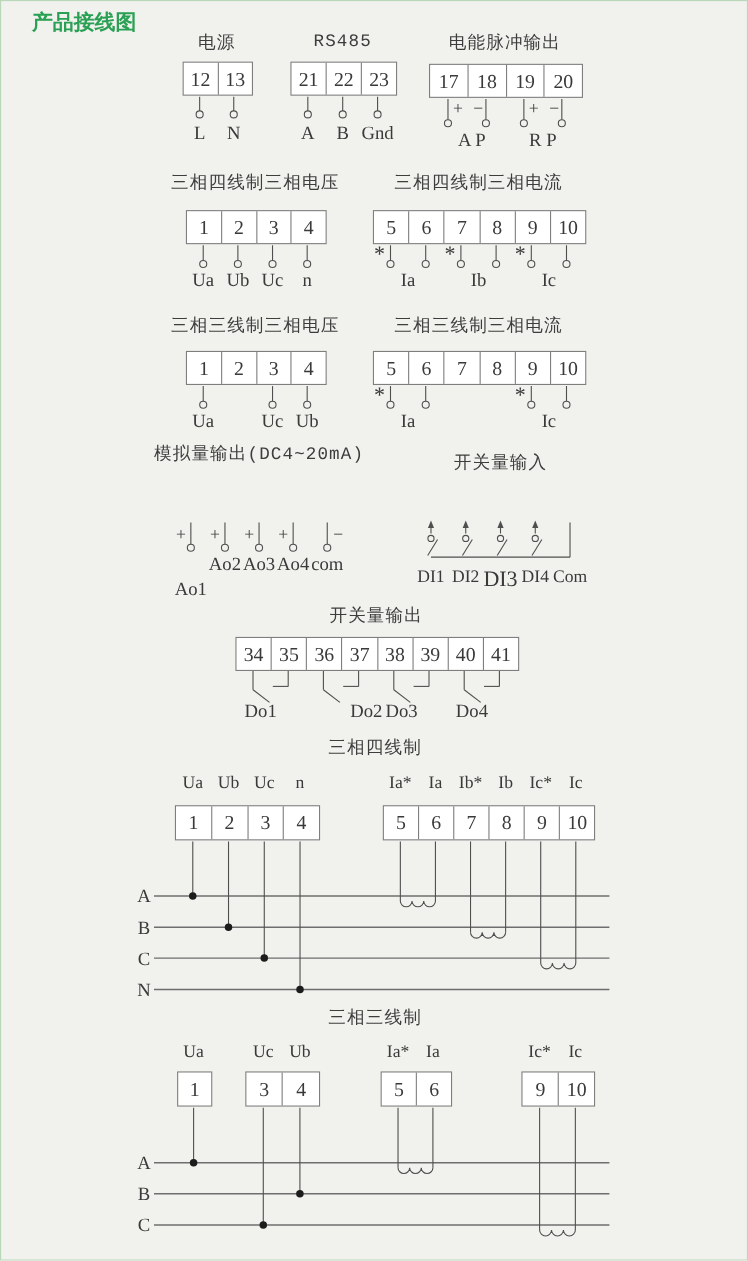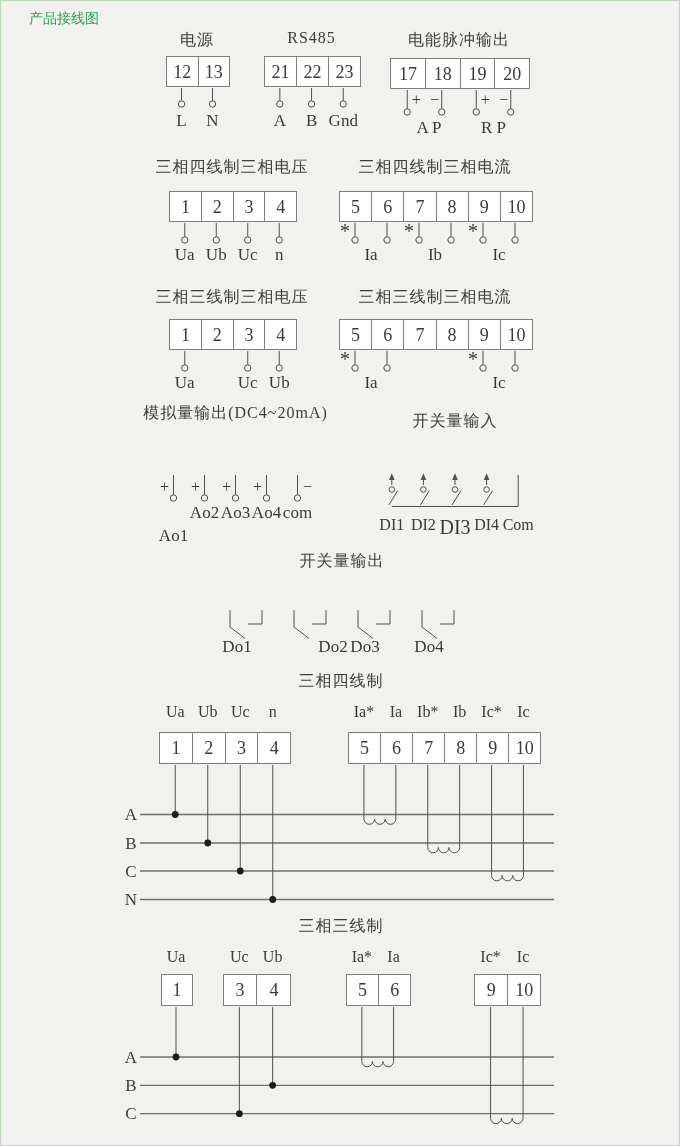--- a/index.html
+++ b/index.html
@@ -1,23 +1,23 @@
 <!DOCTYPE html>
 <html><head>
 <meta charset="utf-8">
 <style>
   html,body{margin:0;padding:0;background:#e8e8e4;}
   #page{position:relative;width:680px;height:1146px;background:#f1f1ee;
         border:1px solid #b9d7b9;box-sizing:border-box;overflow:hidden;
         font-family:"Liberation Serif","DejaVu Serif",serif;}
   .abs{position:absolute;}
   #page-title{font-family:"Liberation Sans","DejaVu Sans",sans-serif;
-        font-weight:normal;font-size:14px;color:#2aa054;line-height:1;}
+        font-weight:bold;font-size:19px;color:#2aa054;line-height:1;}
   .gtitle{font-size:16px;color:#3d3d3d;line-height:1;white-space:nowrap;
-        transform:translateX(-50%);letter-spacing:1px;}
+        transform:translateX(-50%);letter-spacing:1px;font-family:Liberation Mono, monospace;}
   .strip{border:1.5px solid #7e7e7e;background:#fff;display:flex;box-sizing:content-box;}
   .cell{flex:1;display:flex;align-items:center;justify-content:center;
         font-size:18px;color:#3a3a3a;border-left:1px solid #7e7e7e;line-height:1;}
   .cell.first{border-left:none;}
   .plabel{font-size:17px;color:#3a3a3a;line-height:1;white-space:nowrap;
         transform:translateX(-50%);}
   .toplabel{font-size:16px;color:#3a3a3a;line-height:1;white-space:nowrap;
         transform:translateX(-50%);}
   .pol{font-size:16px;color:#3a3a3a;line-height:1;transform:translateX(-50%);}
   .star{font-size:20px;color:#3a3a3a;line-height:1;}
@@ -252,20 +252,30 @@
     <div class="abs pol" style="left: 225.5px; top: 478px;">+</div>
     <div class="abs pol" style="left: 256.5px; top: 478px;">+</div>
     <div class="abs pol" style="left: 306.5px; top: 478px;">−</div>
     <div class="abs gtitle" style="left: 454px; top: 412px;">开关量输入</div>
     <div class="abs plabel" style="left: 390.8px; top: 516px; font-size: 16px;">DI1</div>
     <div class="abs plabel" style="left: 422.4px; top: 516px; font-size: 16px;">DI2</div>
     <div class="abs plabel" style="left: 454px; top: 516px; font-size: 20px;">DI3</div>
     <div class="abs plabel" style="left: 485.6px; top: 516px; font-size: 16px;">DI4</div>
     <div class="abs plabel" style="left: 517.2px; top: 516px; font-size: 16px;">Com</div>
     <div class="abs gtitle" style="left: 341px; top: 552px;">开关量输出</div>
+    <div class="abs strip" style="left: 213px; top: 578px; width: 256px; height: 29px;">
+      <div class="cell first">34</div>
+      <div class="cell">35</div>
+      <div class="cell">36</div>
+      <div class="cell">37</div>
+      <div class="cell">38</div>
+      <div class="cell">39</div>
+      <div class="cell">40</div>
+      <div class="cell">41</div>
+    </div>
     <div class="abs plabel" style="left: 236px; top: 637px;">Do1</div>
     <div class="abs plabel" style="left: 300px; top: 637px; margin-left: 32px;">Do2</div>
     <div class="abs plabel" style="left: 364px; top: 637px;">Do3</div>
     <div class="abs plabel" style="left: 428px; top: 637px;">Do4</div>
     <div class="abs gtitle" style="left: 340px; top: 672px;">三相四线制</div>
     <div class="abs toplabel" style="left: 174.25px; top: 703px;">Ua</div>
     <div class="abs toplabel" style="left: 206.75px; top: 703px;">Ub</div>
     <div class="abs toplabel" style="left: 239.25px; top: 703px;">Uc</div>
     <div class="abs toplabel" style="left: 271.75px; top: 703px;">n</div>
     <div class="abs strip" style="left: 158px; top: 731px; width: 130px; height: 30px;">

